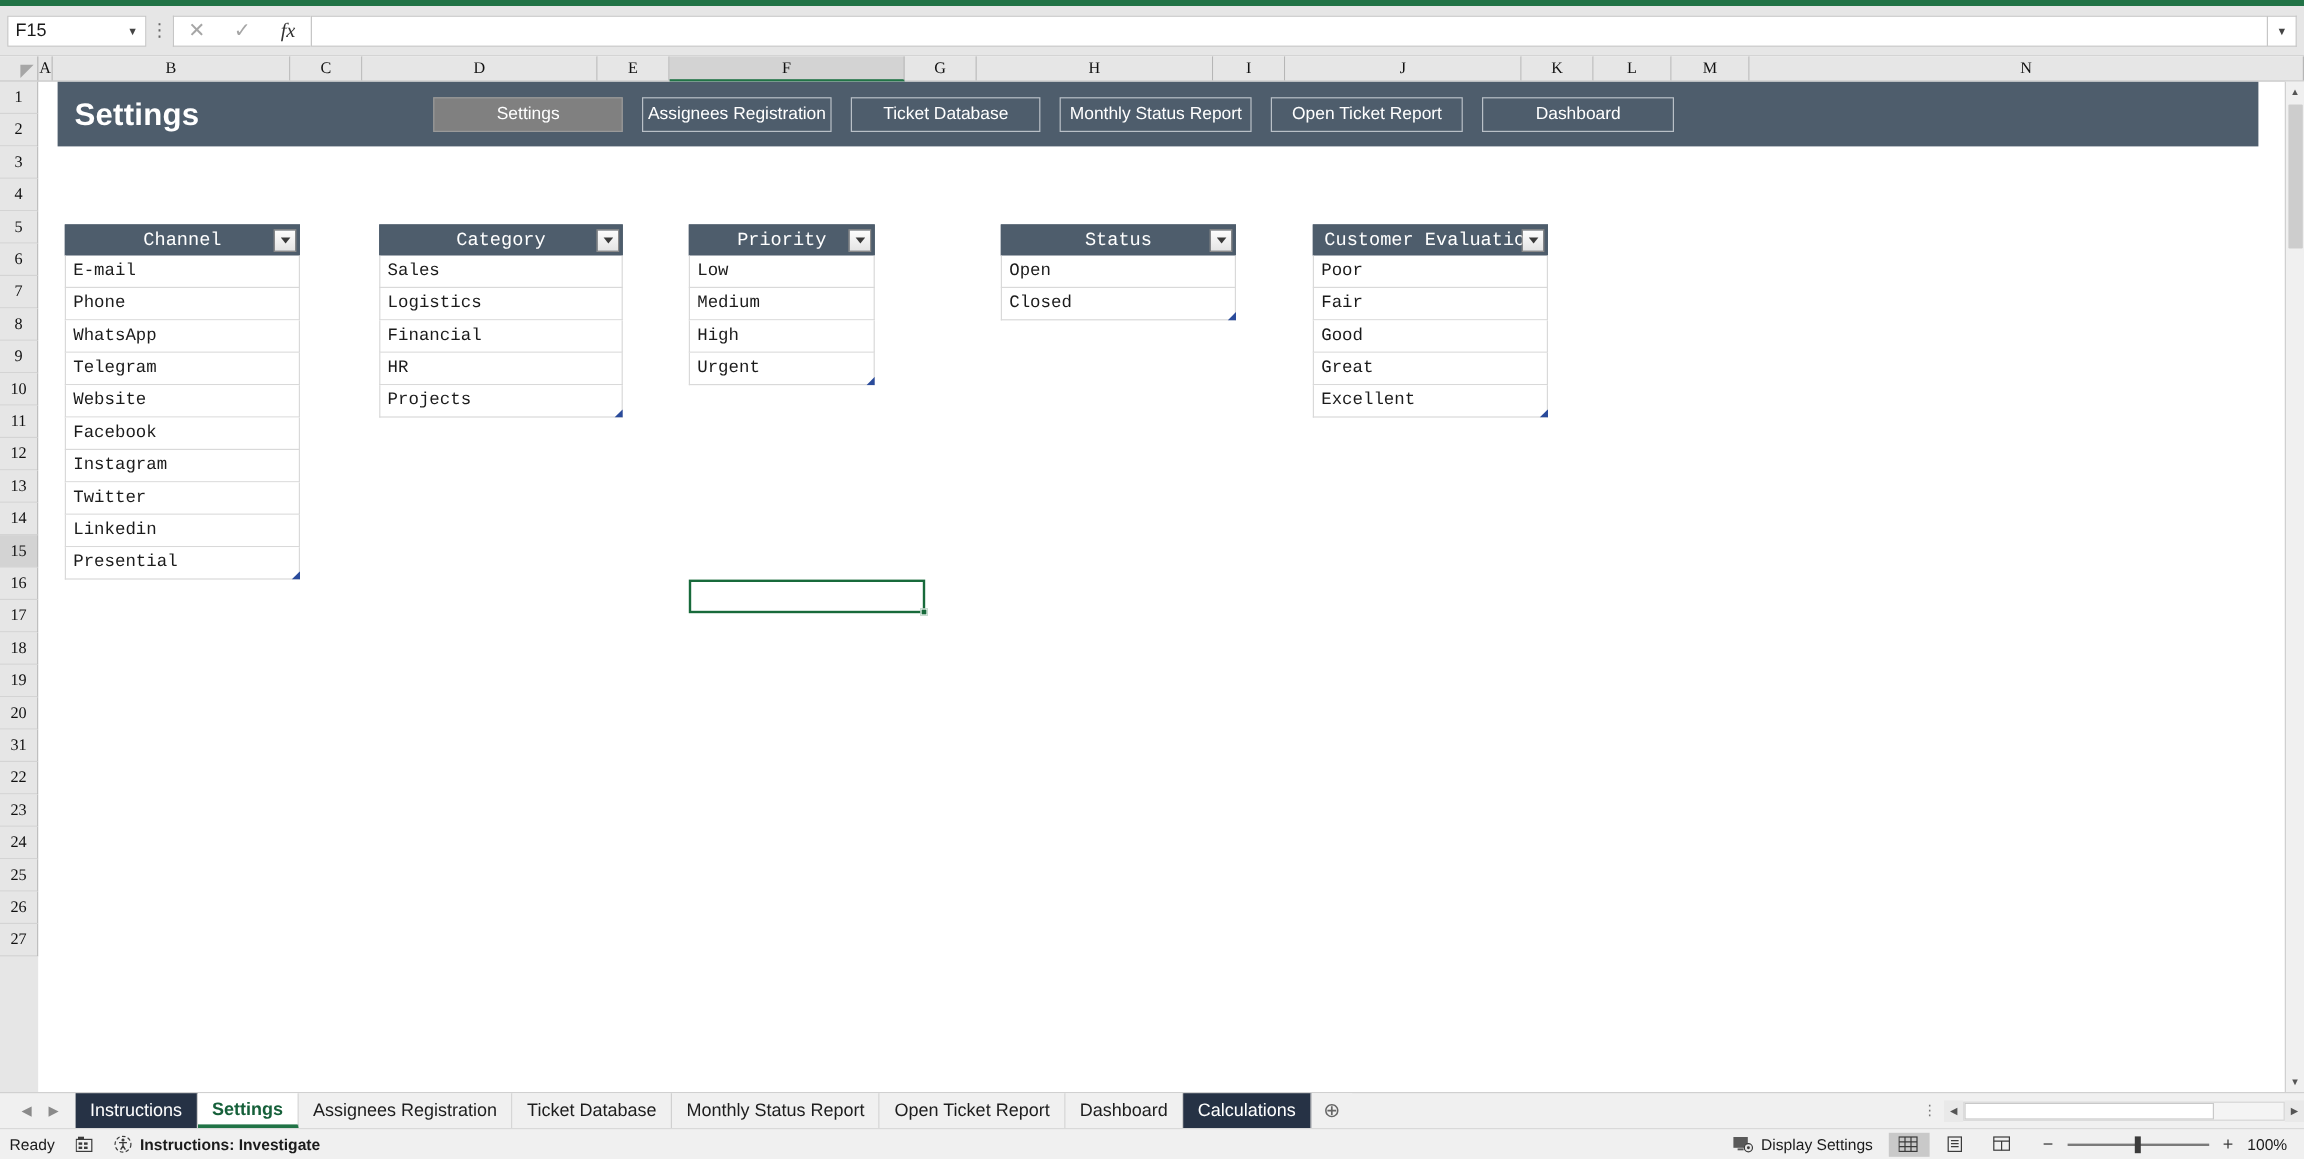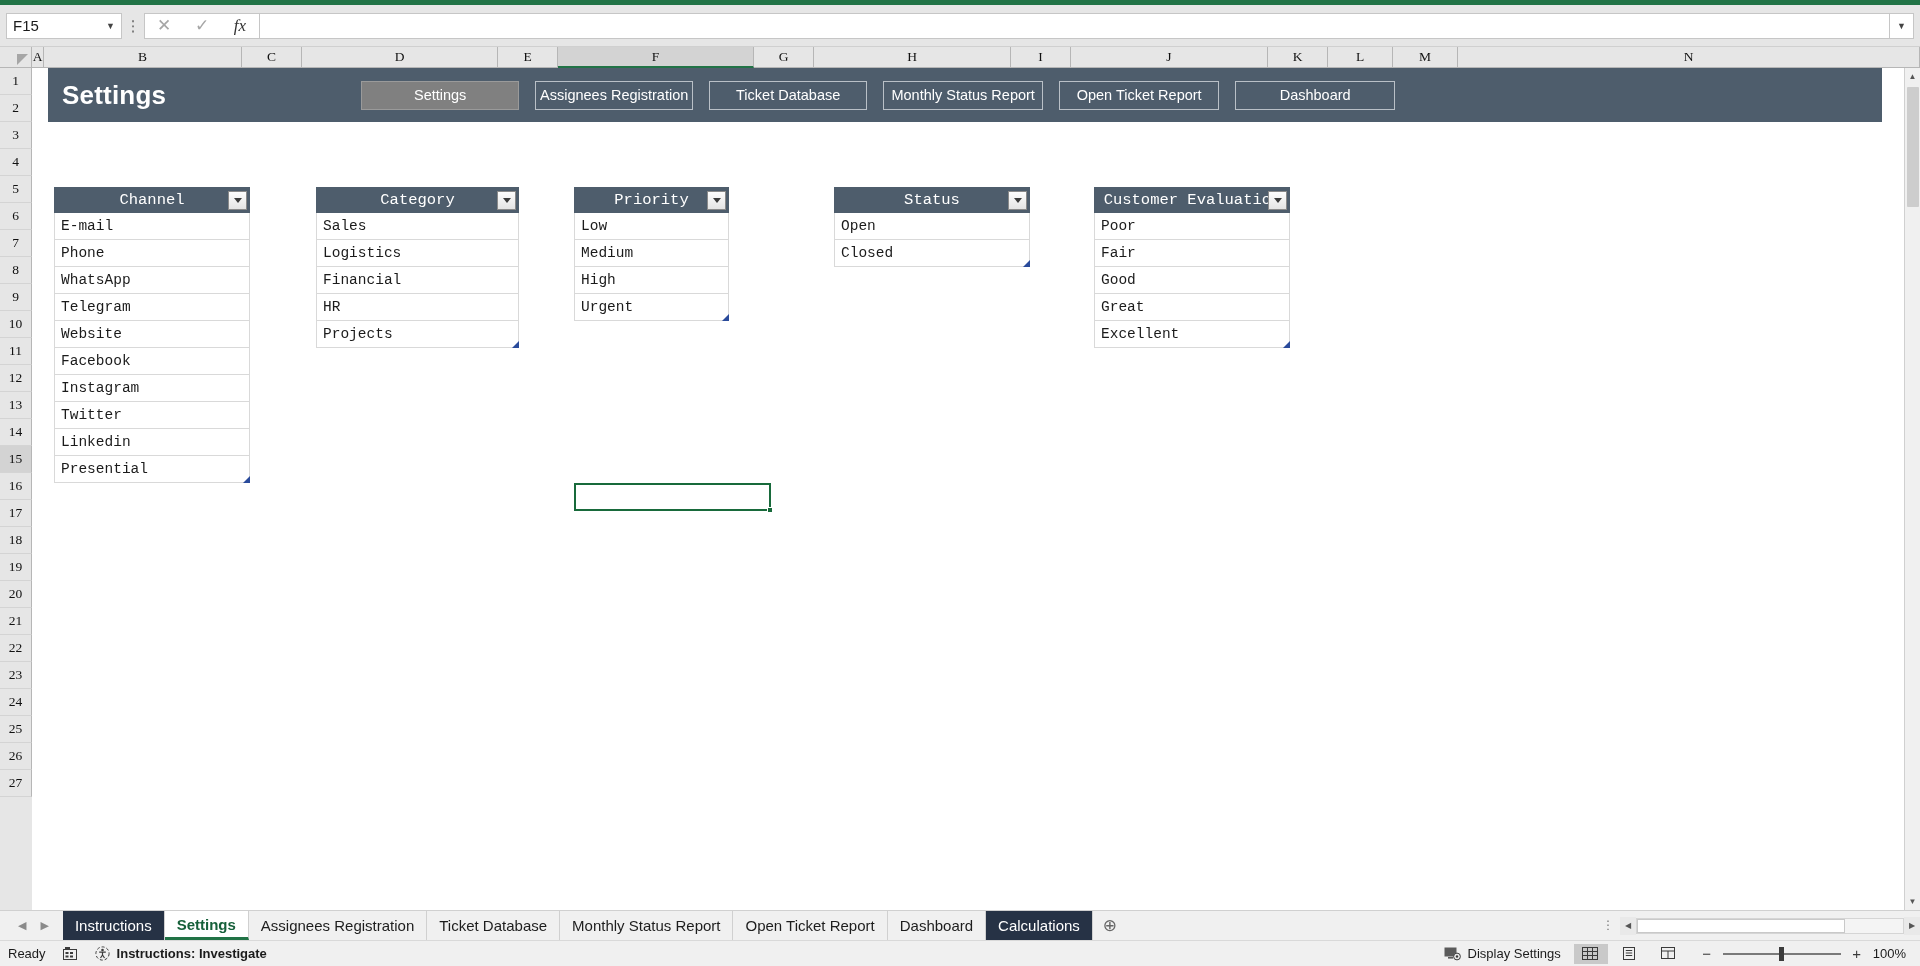--- a/index.html
+++ b/index.html
@@ -255,21 +255,21 @@
         <div class="row-head">11</div>
         <div class="row-head">12</div>
         <div class="row-head">13</div>
         <div class="row-head">14</div>
         <div class="row-head active">15</div>
         <div class="row-head">16</div>
         <div class="row-head">17</div>
         <div class="row-head">18</div>
         <div class="row-head">19</div>
         <div class="row-head">20</div>
-        <div class="row-head">21</div>
+        <div class="row-head">31</div>
         <div class="row-head">22</div>
         <div class="row-head">23</div>
         <div class="row-head">24</div>
         <div class="row-head">25</div>
         <div class="row-head">26</div>
         <div class="row-head">27</div>
       </div>
 
     <div class="cells-area">
 

